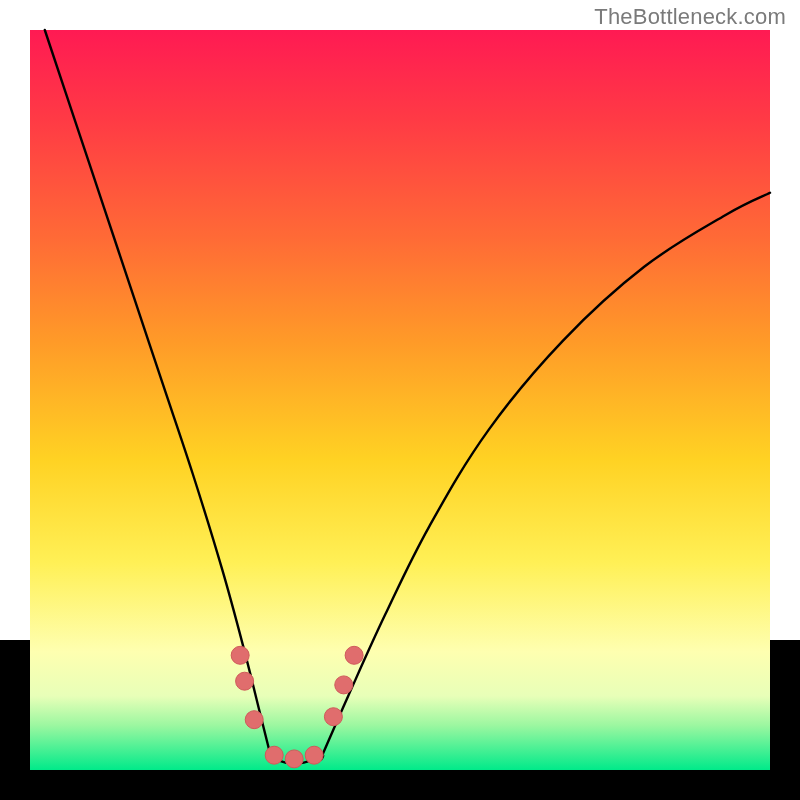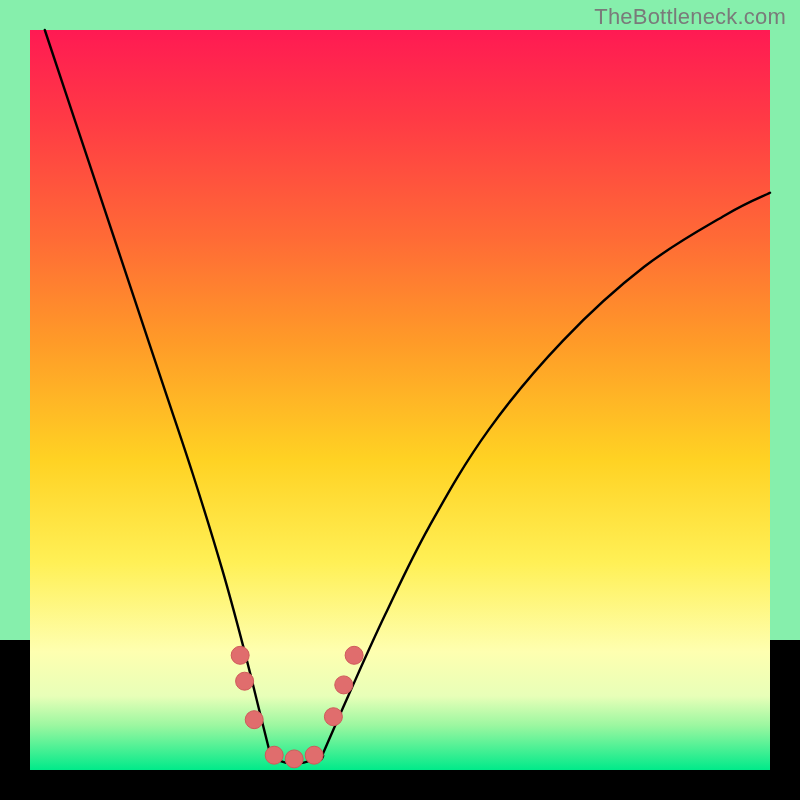--- a/index.html
+++ b/index.html
@@ -10,21 +10,21 @@
     overflow: hidden;
     background: #000;
     font-family: Arial, Helvetica, sans-serif;
   }
   .frame {
     position: absolute;
     top: 0;
     left: 0;
     width: 800px;
     height: 640px;
-    background: #86efac;
+    background: #ffffff;
   }
   .plot {
     position: absolute;
     top: 30px;
     left: 30px;
     width: 740px;
     height: 740px;
     
     background: linear-gradient(
       to bottom,

